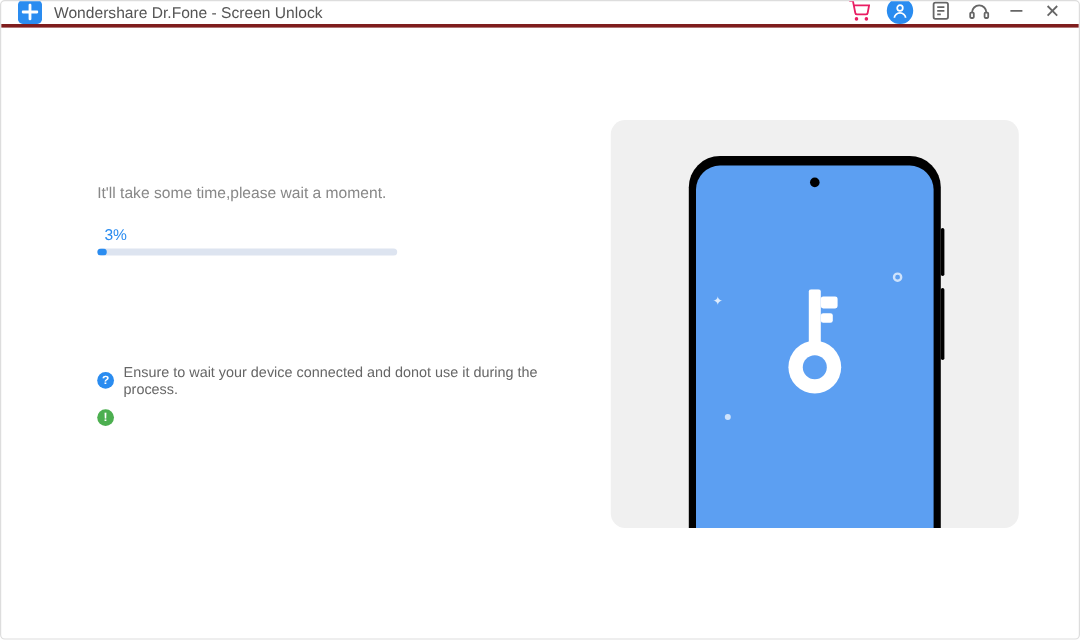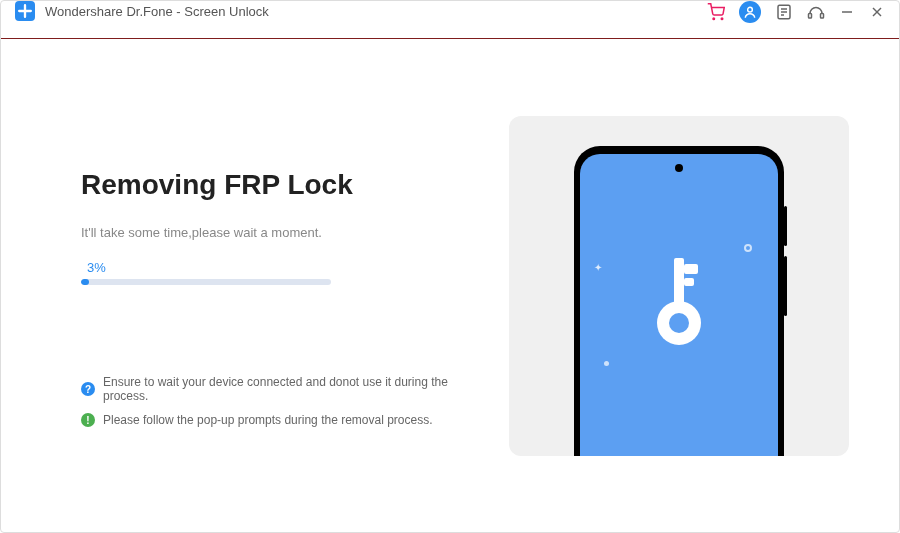--- a/index.html
+++ b/index.html
@@ -7,25 +7,25 @@
       font-family: -apple-system, BlinkMacSystemFont, "Segoe UI", Arial, sans-serif;
       background: #fff;
       width: 900px;
       height: 533px;
       overflow: hidden;
       border: 1px solid #ddd;
       border-radius: 4px;
     }
     .titlebar {
       display: flex;
-      align-items: flex-start;
+      align-items: flex-end;
       justify-content: space-between;
-      height: 38px;
+      height: 22px;
       padding: 0 14px;
-      border-bottom: 1px solid #7f1d1d;
+      border-bottom: 3px solid #7f1d1d;
     }
     .titlebar-left {
       display: flex;
       align-items: center;
       gap: 10px;
     }
     .app-icon {
       width: 20px;
       height: 20px;
       background: #2a8cf0;
@@ -277,36 +277,34 @@
       <svg width="12" height="12" viewBox="0 0 12 12">
           <line x1="2" y1="2" x2="10" y2="10" stroke="currentColor" stroke-width="1.5"></line>
           <line x1="10" y1="2" x2="2" y2="10" stroke="currentColor" stroke-width="1.5"></line>
         </svg>
     </div>
   </div>
 </div>
 
 <div class="content">
   <div class="left-pane">
-    <h1 class="heading">Removing FRP Lock</h1>
     <p class="subtext">It'll take some time,please wait a moment.</p>
     <div class="progress-wrapper">
       <div class="progress-percent">3%</div>
       <div class="progress-track">
         <div class="progress-fill" style="width:3%"></div>
       </div>
     </div>
     <div class="notes">
       <div class="note">
         <div class="note-icon question">?</div>
         <span>Ensure to wait your device connected and  donot use it  during the process.</span>
       </div>
       <div class="note">
         <div class="note-icon info">!</div>
-        <span>Please follow the pop-up prompts during the removal process.</span>
       </div>
     </div>
   </div>
   <div class="right-pane">
     <div class="device-bg">
       <div class="phone">
         <div class="phone-buttons"></div>
         <div class="phone-buttons2"></div>
         <div class="screen">
           <div class="camera"></div>

